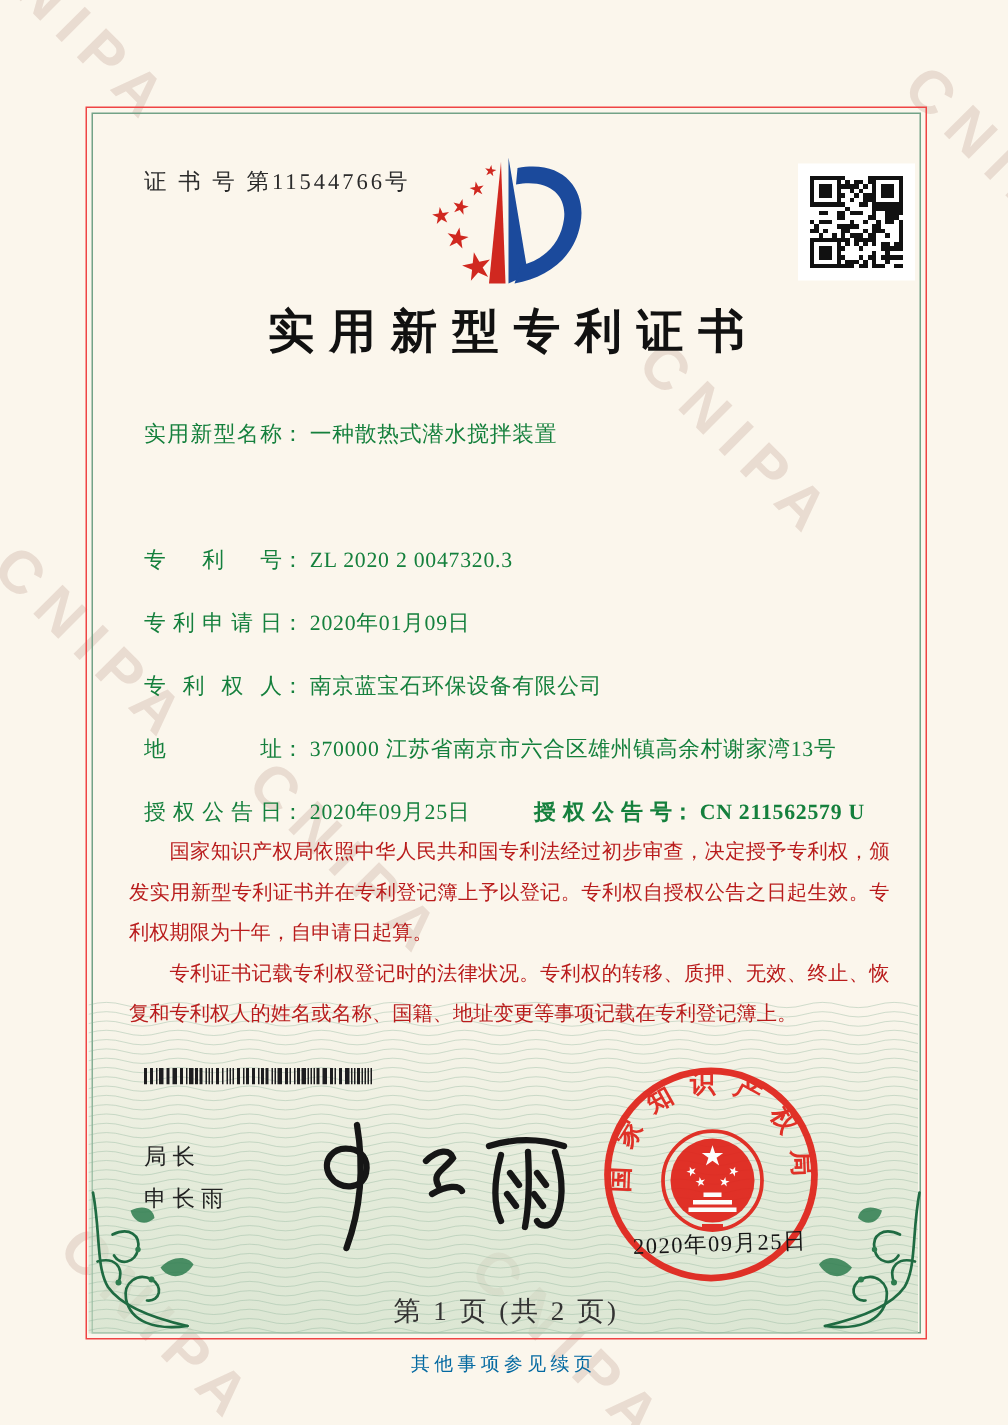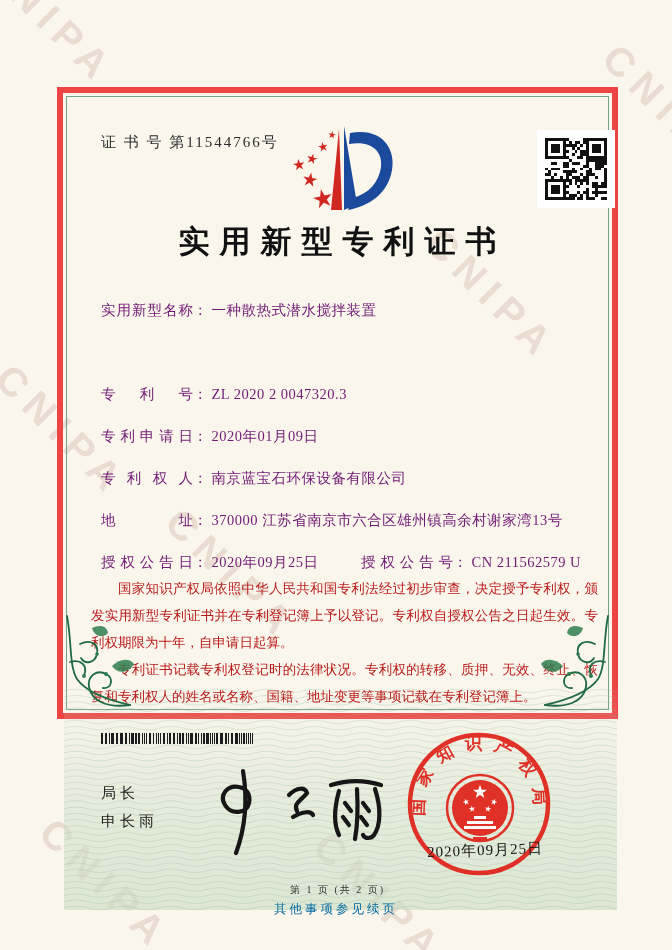--- a/index.html
+++ b/index.html
@@ -16,23 +16,22 @@
   }
   .wm1{left:-34px; top:-4px;}
   .wm2{left:585px; top:88px;}
   .wm3{left:408px; top:272px;}
   .wm4{left:-22px; top:408px;}
   .wm5{left:148px; top:552px;}
   .wm6{left:22px; top:862px;}
   .wm7{left:296px; top:876px;}
   
   .cert {
-    position:absolute; z-index:2; left:57px; top:71px; width:561px; height:632px;
-    border:6px solid #ef4444;
-    margin-top:16px;
+    position:absolute; z-index:2; left:57px; top:71px; width:561px; height:822px;
+    border:1px solid #ef4444;
   }
   .cert-inner { position:absolute; inset:3px; border:1px solid #73a287; pointer-events:none; }
   .tint {
     position:absolute; left:1px; top:596px; width:553px; height:221px;
     background:linear-gradient(180deg, rgba(214,228,208,0) 0%, rgba(209,226,203,0.55) 55%, rgba(203,222,198,0.65) 100%);
   }
   #waves-svg { position:absolute; left:1px; top:594px; width:553px; height:224px; }
   #waves-svg path { fill:none; stroke:#8fb49c; stroke-width:0.6; opacity:0.45; }
   .floral { position:absolute; bottom:-1px; z-index:3; }
   .floral.left { left:-1px; }
@@ -43,27 +42,27 @@
   .cert-no {
     position:absolute; left:38px; top:40px; font-size:15px; letter-spacing:2px; color:#2b2b2b;
   }
   .logo { position:absolute; left:215px; top:24px; }
   .qr-pad { position:absolute; left:474px; top:37px; width:78px; height:78px; background:#ffffff; }
   #qr-svg { position:absolute; left:8px; top:8px; width:62px; height:62px; shape-rendering:crispEdges; }
   .title {
     position:absolute; left:0; top:128px; width:100%; text-align:center;
     font-size:31px; font-weight:bold; letter-spacing:10px; color:#111; text-indent:10px;
   }
-  .frow { position:absolute; left:38px; width:515px; font-size:14.5px; color:#701a75; }
+  .frow { position:absolute; left:38px; width:515px; font-size:14.5px; color:#15803d; }
   .flabel {
     display:inline-block; width:92px; text-align:justify; text-align-last:justify; vertical-align:top;
   }
   .fcolon { display:inline-block; }
   .fvalue { display:inline-block; margin-left:4px; letter-spacing:0.5px; }
-  .grant2 { position:absolute; left:260px; top:0; }
+  .grant2 { position:absolute; left:260px; top:0;font-weight:bold; }
   .body-text {
     position:absolute; left:28px; top:482px; width:507px; font-size:13.5px; line-height:27px;
     color:#b91c1c; text-align:justify;
   }
   .body-text p { text-indent:2em; }
   #barcode-svg { position:absolute; left:38px; top:640px; width:157px; height:11px; }
   #barcode-svg rect { fill:#1d1d1f; }
   .signer {
     position:absolute; left:38px; top:686px; font-family:"Liberation Sans","DejaVu Sans",sans-serif;
     font-size:15px; letter-spacing:4px; color:#222; line-height:28px;
@@ -71,21 +70,21 @@
   .signature-svg { position:absolute; left:140px; top:672px; }
   .signature-svg path { fill:none; stroke:#161616; stroke-width:4.2; stroke-linecap:round; }
   .seal-svg { position:absolute; left:340px; top:635px; opacity:0.93; }
   .seal-ring-text { font-size:17px; font-weight:bold; letter-spacing:11px; fill:#e0231a; }
   .seal-date {
     position:absolute; left:351px; top:748px; width:142px; text-align:center;
     font-size:15px; letter-spacing:1px; color:#161616; transform:rotate(-2deg); z-index:4;
   }
   .page-info {
     position:absolute; left:0; top:790px; width:100%; text-align:center;
-    font-size:10px; letter-spacing:2px; color:#333;
+    font-size:18px; letter-spacing:2px; color:#333;
   }
   .footer-note {
     position:absolute; z-index:2; left:0; top:901px; width:100%; text-align:center;
     font-size:12.5px; letter-spacing:3px; color:#0369a1;
   }
 </style>
 </head>
 <body>
 
 <div class="page">

